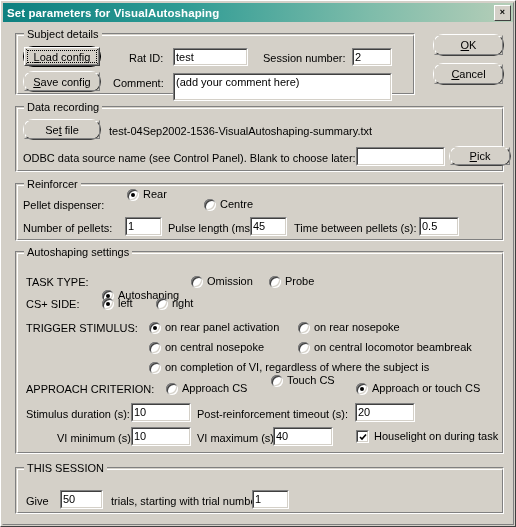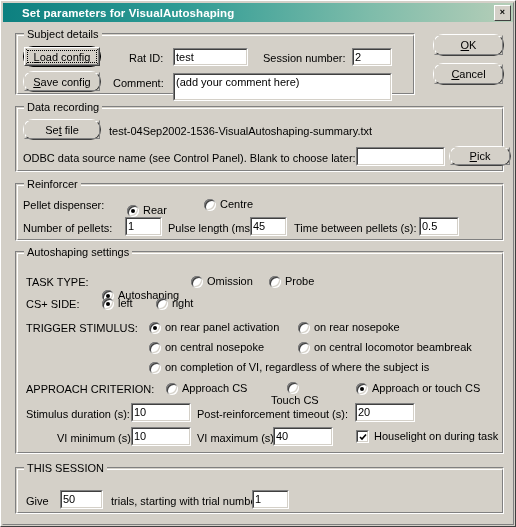--- a/index.html
+++ b/index.html
@@ -50,21 +50,21 @@
     width: 510px;
     height: 19px;
     background: linear-gradient(to right, #0d8080 0%, #2e9b94 35%, #7ebcaa 72%, #b6ceb8 100%);
     display: flex;
     align-items: center;
   }
   #title-text {
     font-weight: bold;
     font-size: 11.5px;
     color: #ffffff;
-    padding-left: 19px;
+    padding-left: 4px;
     letter-spacing: 0.1px;
     white-space: nowrap;
   }
   #close-button {
     position: absolute;
     right: 2px;
     top: 2px;
     width: 15px;
     height: 14px;
     background: #d4d0c8;
@@ -351,21 +351,21 @@
   <div class="btn" style="left:448px; top:145px; width:62px; height:20px;">
     <span class="inner"></span>
     <span class="lbl"><span class="acc">P</span>ick</span>
   </div>
 
   <div class="groupbox" style="left:14px; top:182px; width:489px; height:58px;">
     <span class="group-title">Reinforcer</span>
   </div>
 
   <span class="lab" style="left:22px; top:198px;">Pellet dispenser:</span>
-  <div class="radio checked" style="left:126px; top:203px;">
+  <div class="radio checked" style="left:126px; top:187px;">
     <span class="mark"></span>
     <span>Rear</span>
   </div>
   <div class="radio" style="left:203px; top:197px;">
     <span class="mark"></span>
     <span>Centre</span>
   </div>
 
   <span class="lab" style="left:22px; top:221px;">Number of pellets:</span>
   <div class="field" style="left:124px; top:216px; width:37px; height:19px;">
@@ -433,21 +433,21 @@
   <div class="radio" style="left:148px; top:360px;">
     <span class="mark"></span>
     <span>on completion of VI, regardless of where the subject is</span>
   </div>
 
   <span class="lab" style="left:25px; top:382px;">APPROACH CRITERION:</span>
   <div class="radio" style="left:165px; top:381px;">
     <span class="mark"></span>
     <span>Approach CS</span>
   </div>
-  <div class="radio" style="left:270px; top:381px;flex-direction:column;">
+  <div class="radio" style="left:270px; top:373px;">
     <span class="mark"></span>
     <span>Touch CS</span>
   </div>
   <div class="radio checked" style="left:355px; top:381px;">
     <span class="mark"></span>
     <span>Approach or touch CS</span>
   </div>
 
   <span class="lab" style="left:25px; top:407px;">Stimulus duration (s):</span>
   <div class="field" style="left:130px; top:402px; width:60px; height:19px;">

